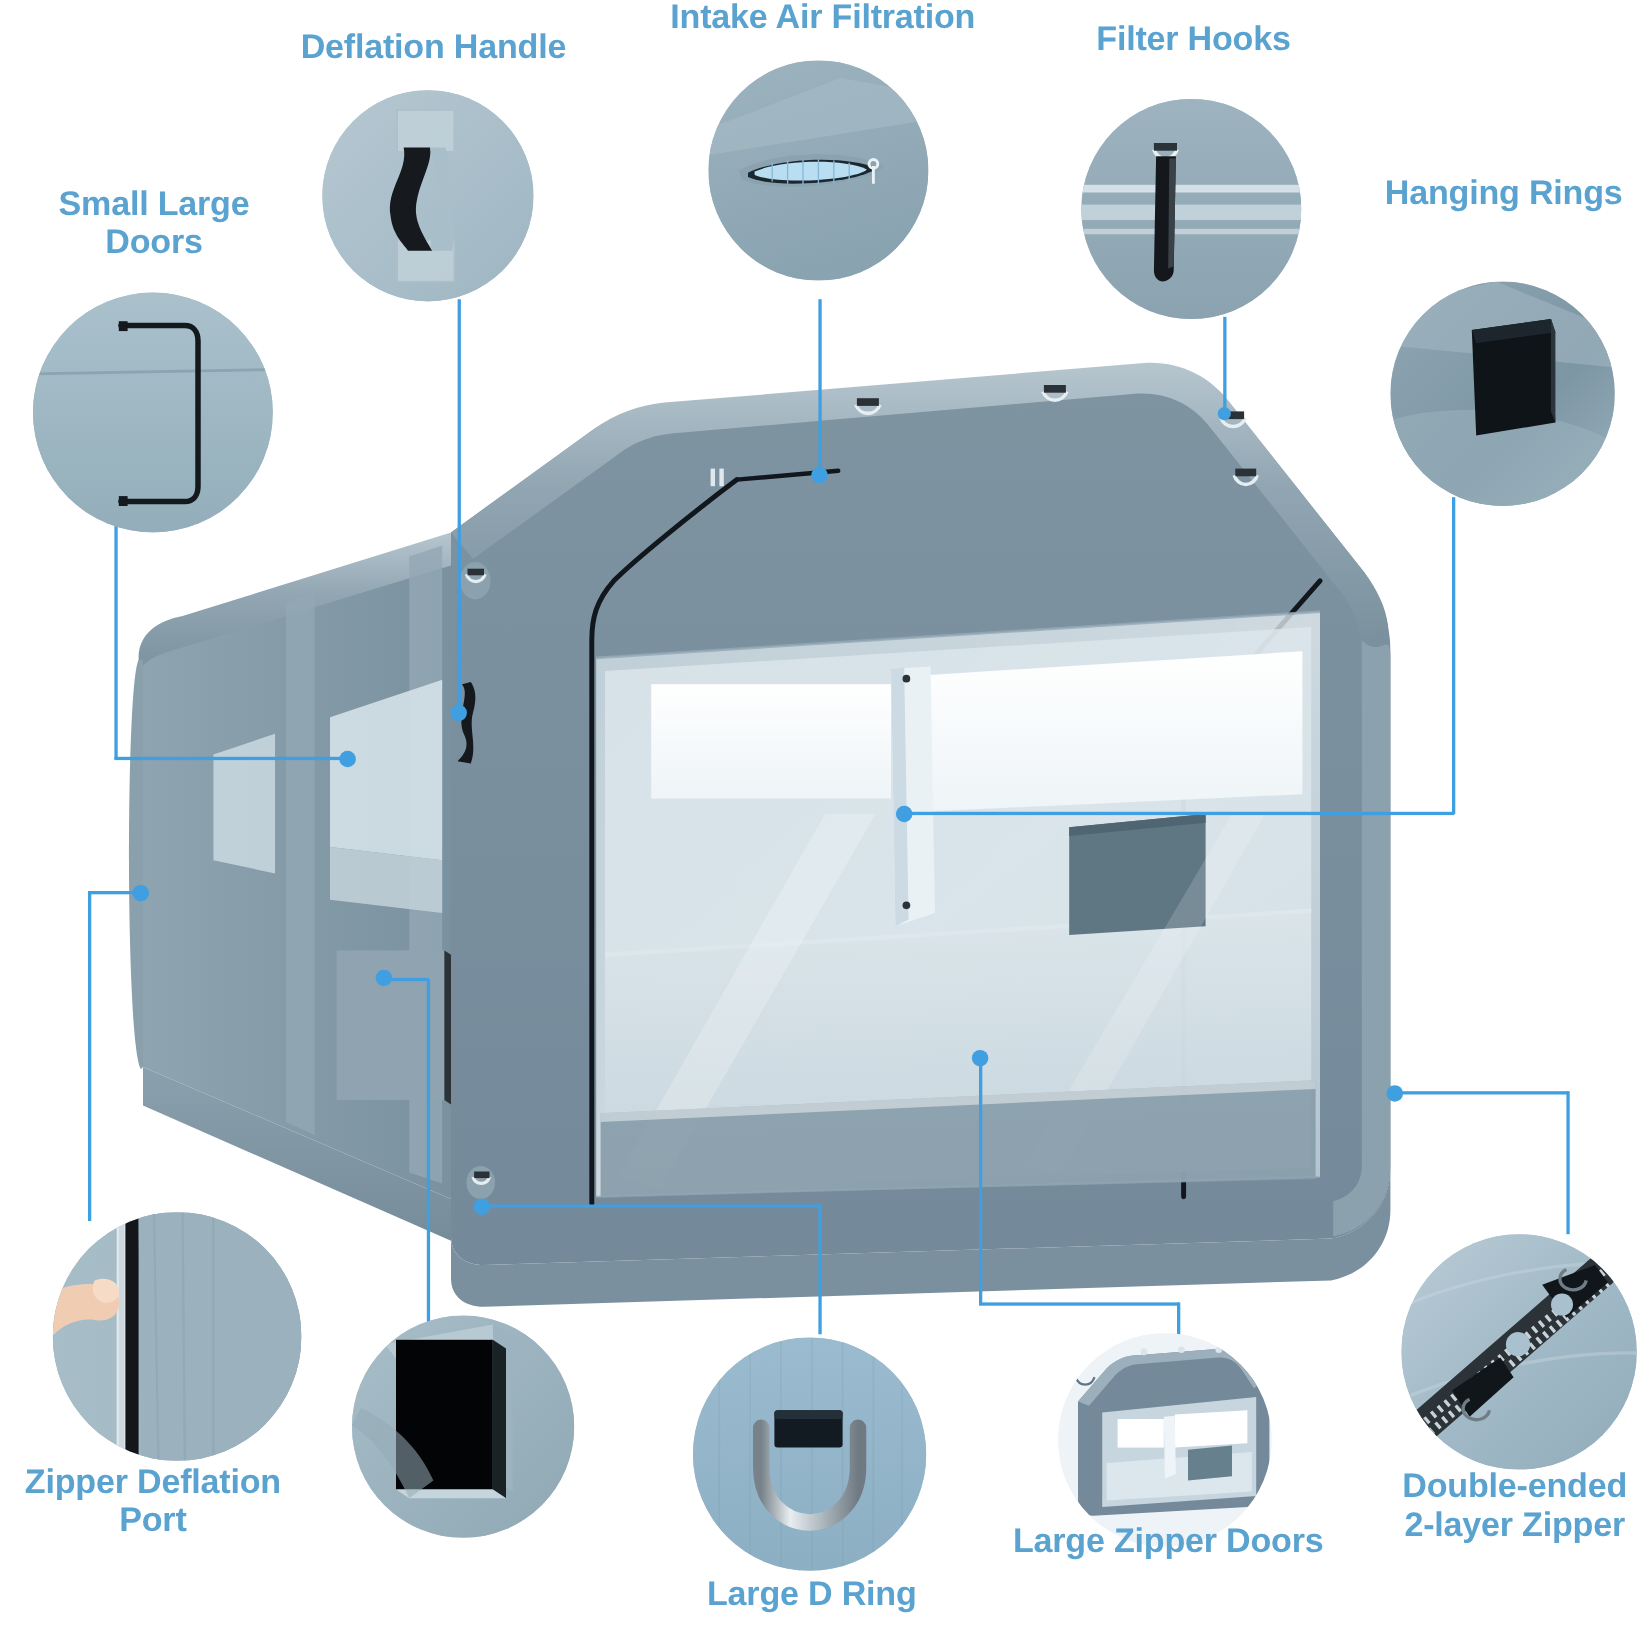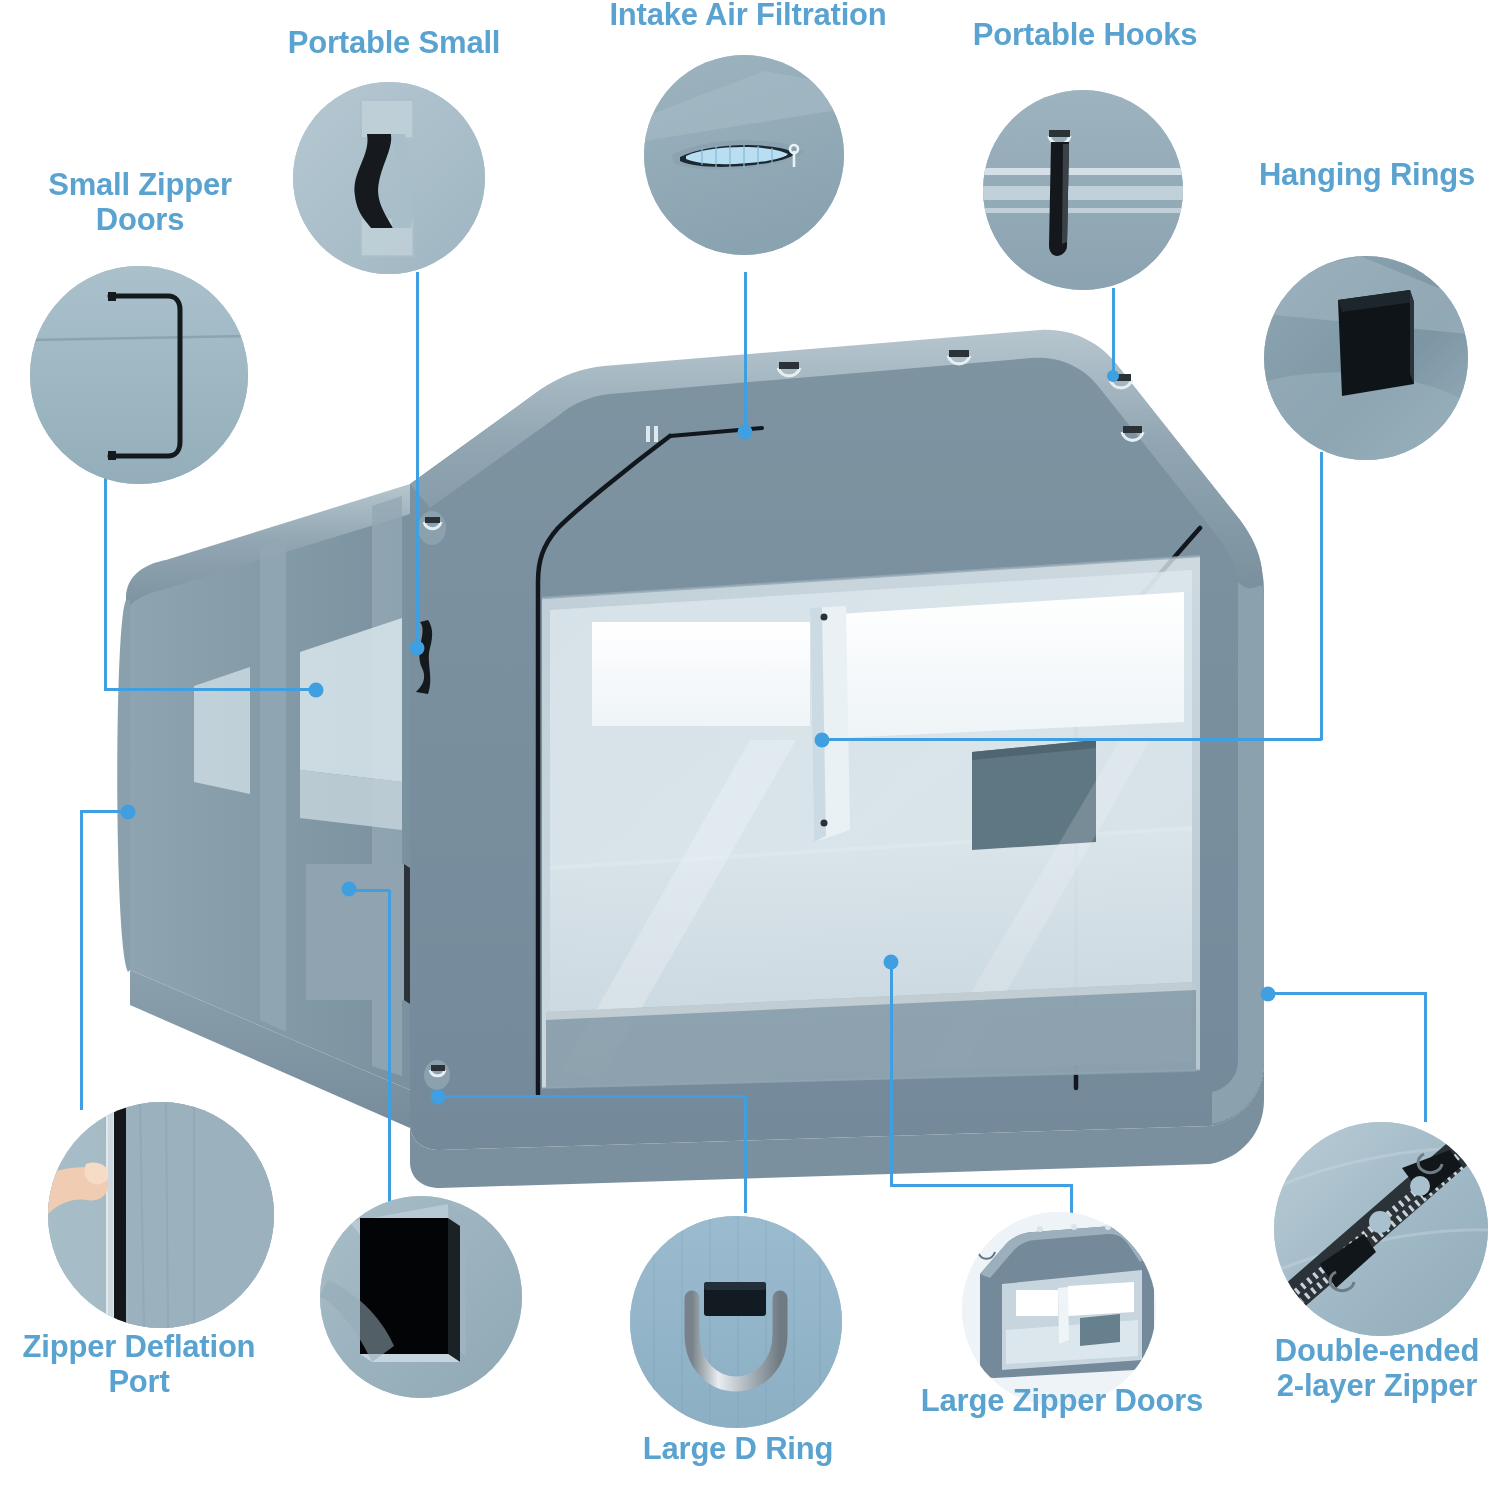--- a/index.html
+++ b/index.html
@@ -447,28 +447,28 @@
         <path d="M150,32 a12,10 0 1 0 18,10"></path>
         <path d="M62,150 a12,10 0 1 0 18,10"></path>
       </g>
       <g fill="#a9c1ce">
         <circle cx="106" cy="100" r="11"></circle>
           <circle cx="146" cy="64" r="10"></circle>
       </g>
     </svg>
   </div>
 
-  <div class="lbl c" style="left:10px;top:168px;width:260px;">Small Zipper
+  <div class="lbl c" style="left:10px;top:168px;width:260px;">Small Large
 Doors</div>
 
-  <div class="lbl c" style="left:244px;top:26px;width:300px;">Portable Small</div>
+  <div class="lbl c" style="left:244px;top:26px;width:300px;">Deflation Handle</div>
 
   <div class="lbl c" style="left:570px;top:-2px;width:356px;">Intake Air Filtration</div>
 
-  <div class="lbl c" style="left:930px;top:18px;width:310px;">Portable Hooks</div>
+  <div class="lbl c" style="left:930px;top:18px;width:310px;">Filter Hooks</div>
 
   <div class="lbl c" style="left:1236px;top:158px;width:262px;">Hanging Rings</div>
 
   <div class="lbl c" style="left:-6px;top:1330px;width:290px;">Zipper Deflation
 Port</div>
 
 
   <div class="lbl c" style="left:618px;top:1432px;width:240px;">Large D Ring</div>
 
   <div class="lbl c" style="left:900px;top:1384px;width:324px;">Large Zipper Doors</div>

